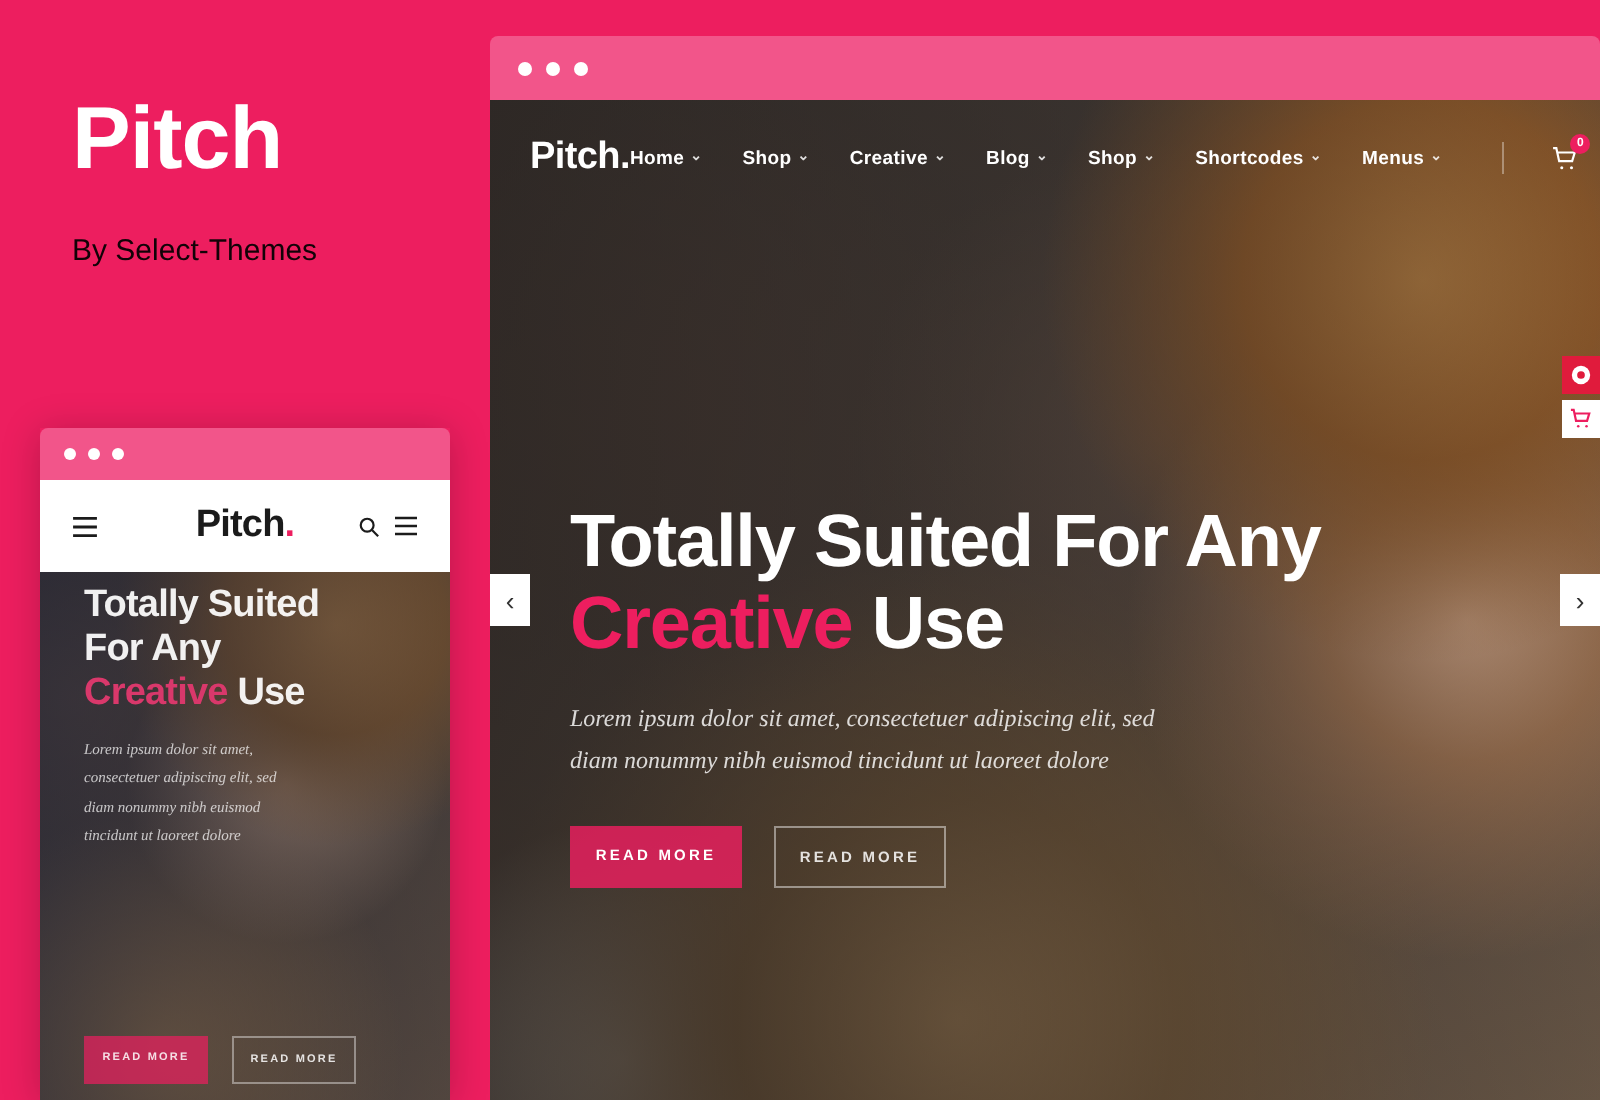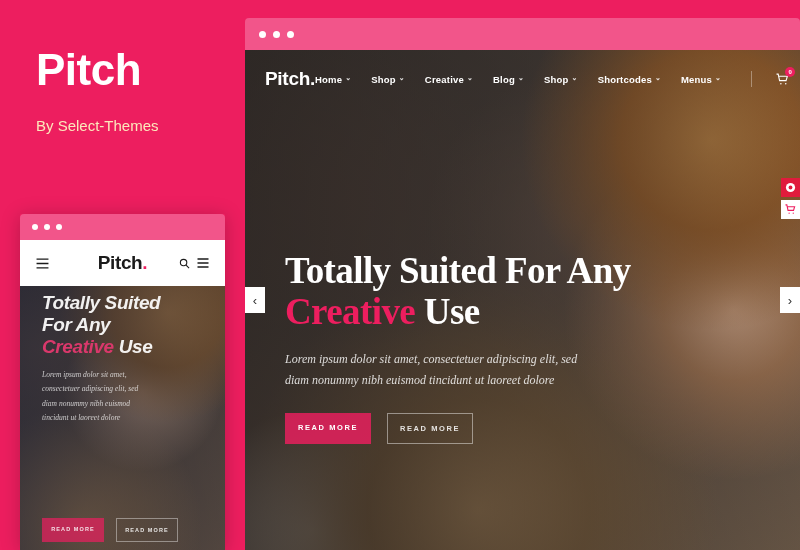--- a/index.html
+++ b/index.html
@@ -37,21 +37,21 @@
     font-size: 28px;
     font-weight: 300;
     color: #ffffff;
     line-height: 1.2;
     margin-top: 8px;
     opacity: 0.97;
   }
   .promo-by {
     font-size: 15px;
     font-weight: 400;
-    color: #fef9c3;
+    color: #000000;
     margin-top: 25px;
     opacity: 0.92;
   }
 
   
   .win-bar {
     background: #F2558A;
     display: flex;
     align-items: center;
   }
@@ -170,21 +170,20 @@
     top: 200px;
     z-index: 4;
     width: 440px;
   }
   .hero-h1 {
     font-size: 37px;
     font-weight: bold;
     color: #ffffff;
     line-height: 1.12;
     letter-spacing: -0.6px;
-    font-family: Liberation Serif, serif;
   }
   .hero-h1 .accent { color: #ED1E5F; }
   .hero-p {
     font-family: "Liberation Serif", serif;
     font-style: italic;
     font-size: 12px;
     color: rgba(255,255,255,0.82);
     line-height: 1.75;
     margin-top: 16px;
     max-width: 310px;
@@ -310,21 +309,20 @@
     top: 6px;
     right: 10px;
     z-index: 3;
   }
   .m-h1 {
     font-size: 19px;
     font-weight: bold;
     color: rgba(255,255,255,0.93);
     line-height: 1.15;
     letter-spacing: -0.4px;
-    font-style: italic;
   }
   .m-h1 .accent { color: #D9386B; }
   .m-p {
     font-family: "Liberation Serif", serif;
     font-style: italic;
     font-size: 7.5px;
     color: rgba(255,255,255,0.72);
     line-height: 1.95;
     margin-top: 10px;
     max-width: 112px;

